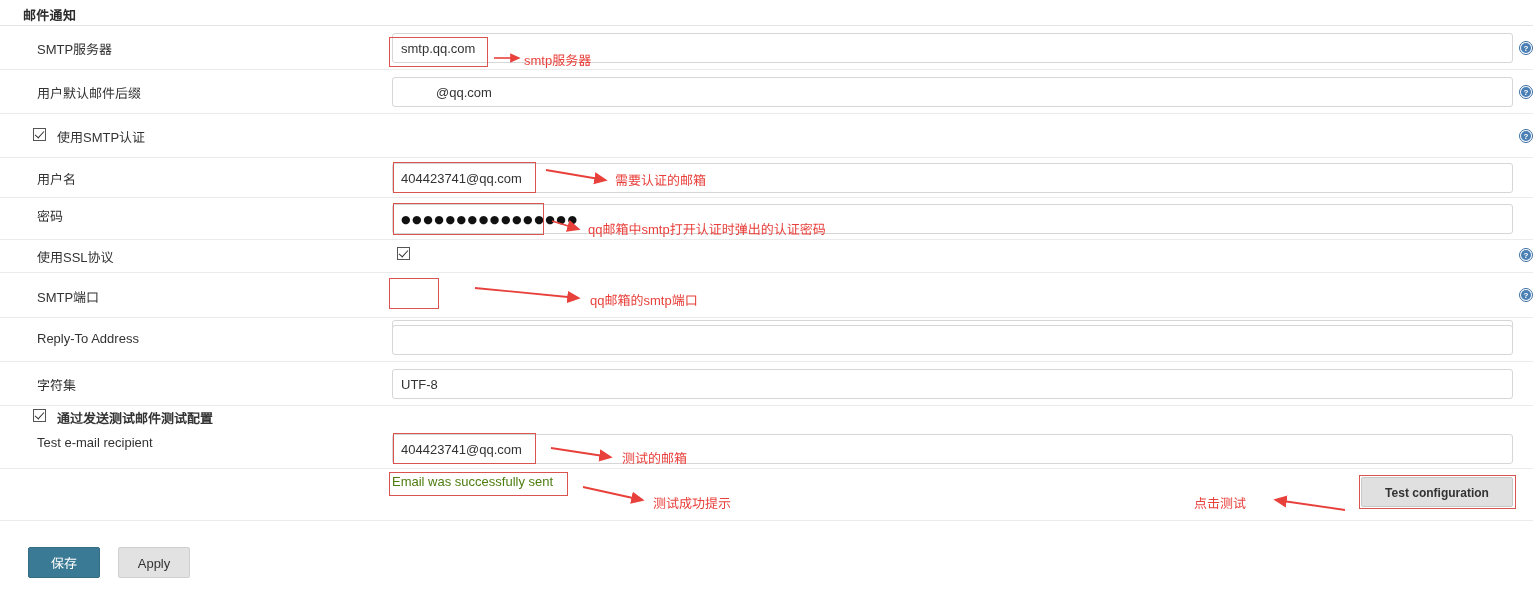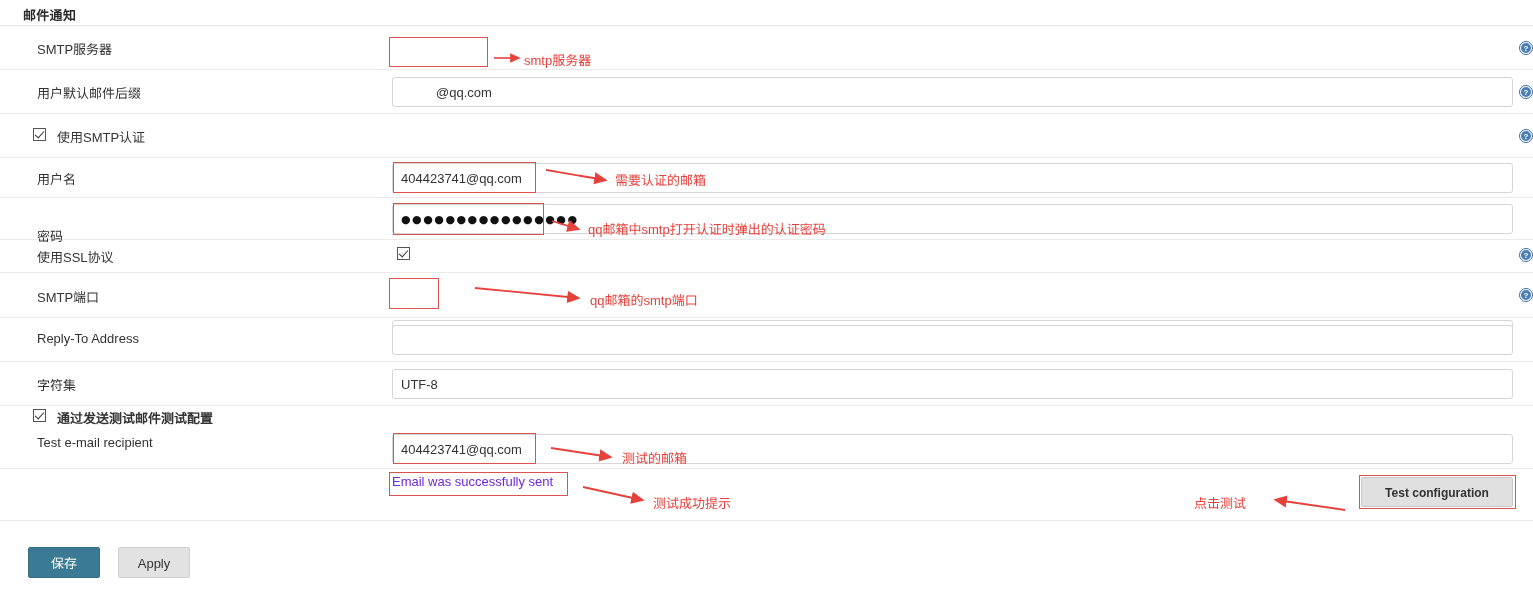--- a/index.html
+++ b/index.html
@@ -160,21 +160,21 @@
     font-size: 12px;
     line-height: 28px;
   }
 
   
   .result-text {
     position: absolute;
     left: 392px;
     top: 474px;
     font-size: 13px;
-    color: #6d28d9;
+    color: #4d7c0f;
     white-space: nowrap;
   }
 
   
   .anno-layer {
     position: absolute;
     left: 0; top: 0;
     width: 1533px;
     height: 600px;
     pointer-events: none;
@@ -201,20 +201,21 @@
   }
 </style>
 </head>
 <body>
 
 <div class="page-title">邮件通知</div>
 <div class="title-rule"></div>
 
 <div class="row" style="top:26px;height:44px;">
   <div class="label" style="top:13px;">SMTP服务器</div>
+  <input class="field" style="top: 7px;" value="smtp.qq.com">
   <span class="help-icon" style="top:15px;">
     <svg width="14" height="14" viewBox="0 0 14 14">
       <circle cx="7" cy="7" r="6.5" fill="#ffffff" stroke="#3b6ea5" stroke-width="1"></circle>
       <circle cx="7" cy="7" r="5" fill="#4a7fb5"></circle>
       <text x="7" y="10.4" font-size="8" font-weight="bold" fill="#ffffff" text-anchor="middle" font-family="Liberation Sans, sans-serif">?</text>
     </svg>
   </span>
 </div>
 
 <div class="row" style="top:70px;height:44px;">
@@ -240,21 +241,21 @@
     </svg>
   </span>
 </div>
 
 <div class="row" style="top:158px;height:40px;">
   <div class="label" style="top:11px;">用户名</div>
   <input class="field" style="top: 5px;" value="404423741@qq.com">
 </div>
 
 <div class="row" style="top:198px;height:42px;">
-  <div class="label" style="top:28px;">密码</div>
+  <div class="label" style="top:8px;">密码</div>
   <input class="field pwd-dots" style="top: 6px;" value="●●●●●●●●●●●●●●●●">
 </div>
 
 <div class="row" style="top:240px;height:33px;padding-left:9px;">
   <div class="label" style="top:7px;">使用SSL协议</div>
   <span class="cbox" style="left:397px;top:7px;"></span>
   <span class="help-icon" style="top:8px;">
     <svg width="14" height="14" viewBox="0 0 14 14">
       <circle cx="7" cy="7" r="6.5" fill="#ffffff" stroke="#3b6ea5" stroke-width="1"></circle>
       <circle cx="7" cy="7" r="5" fill="#4a7fb5"></circle>

